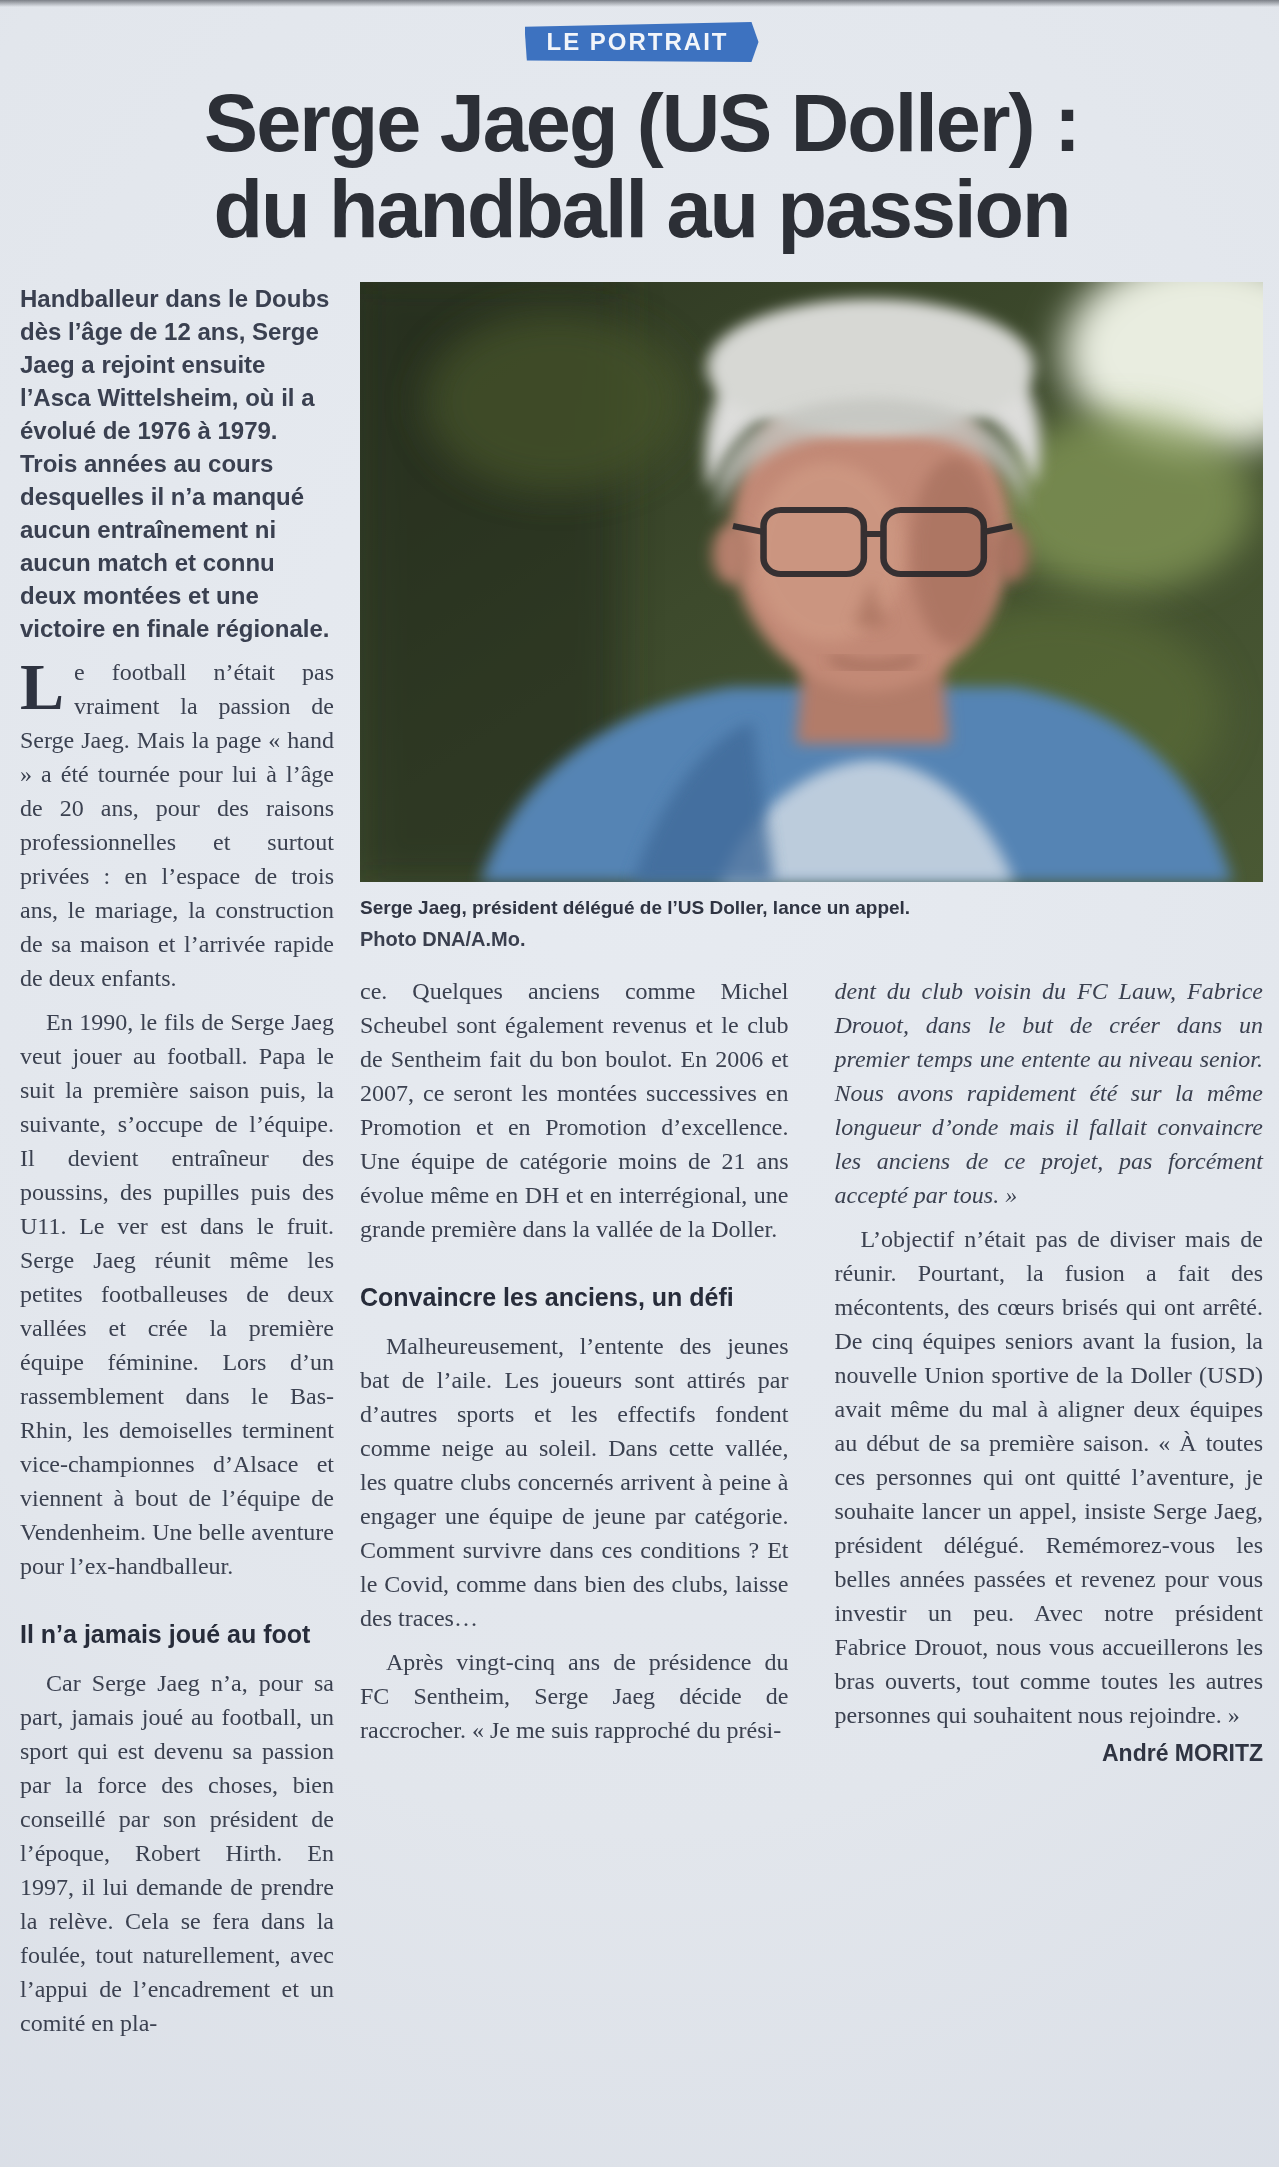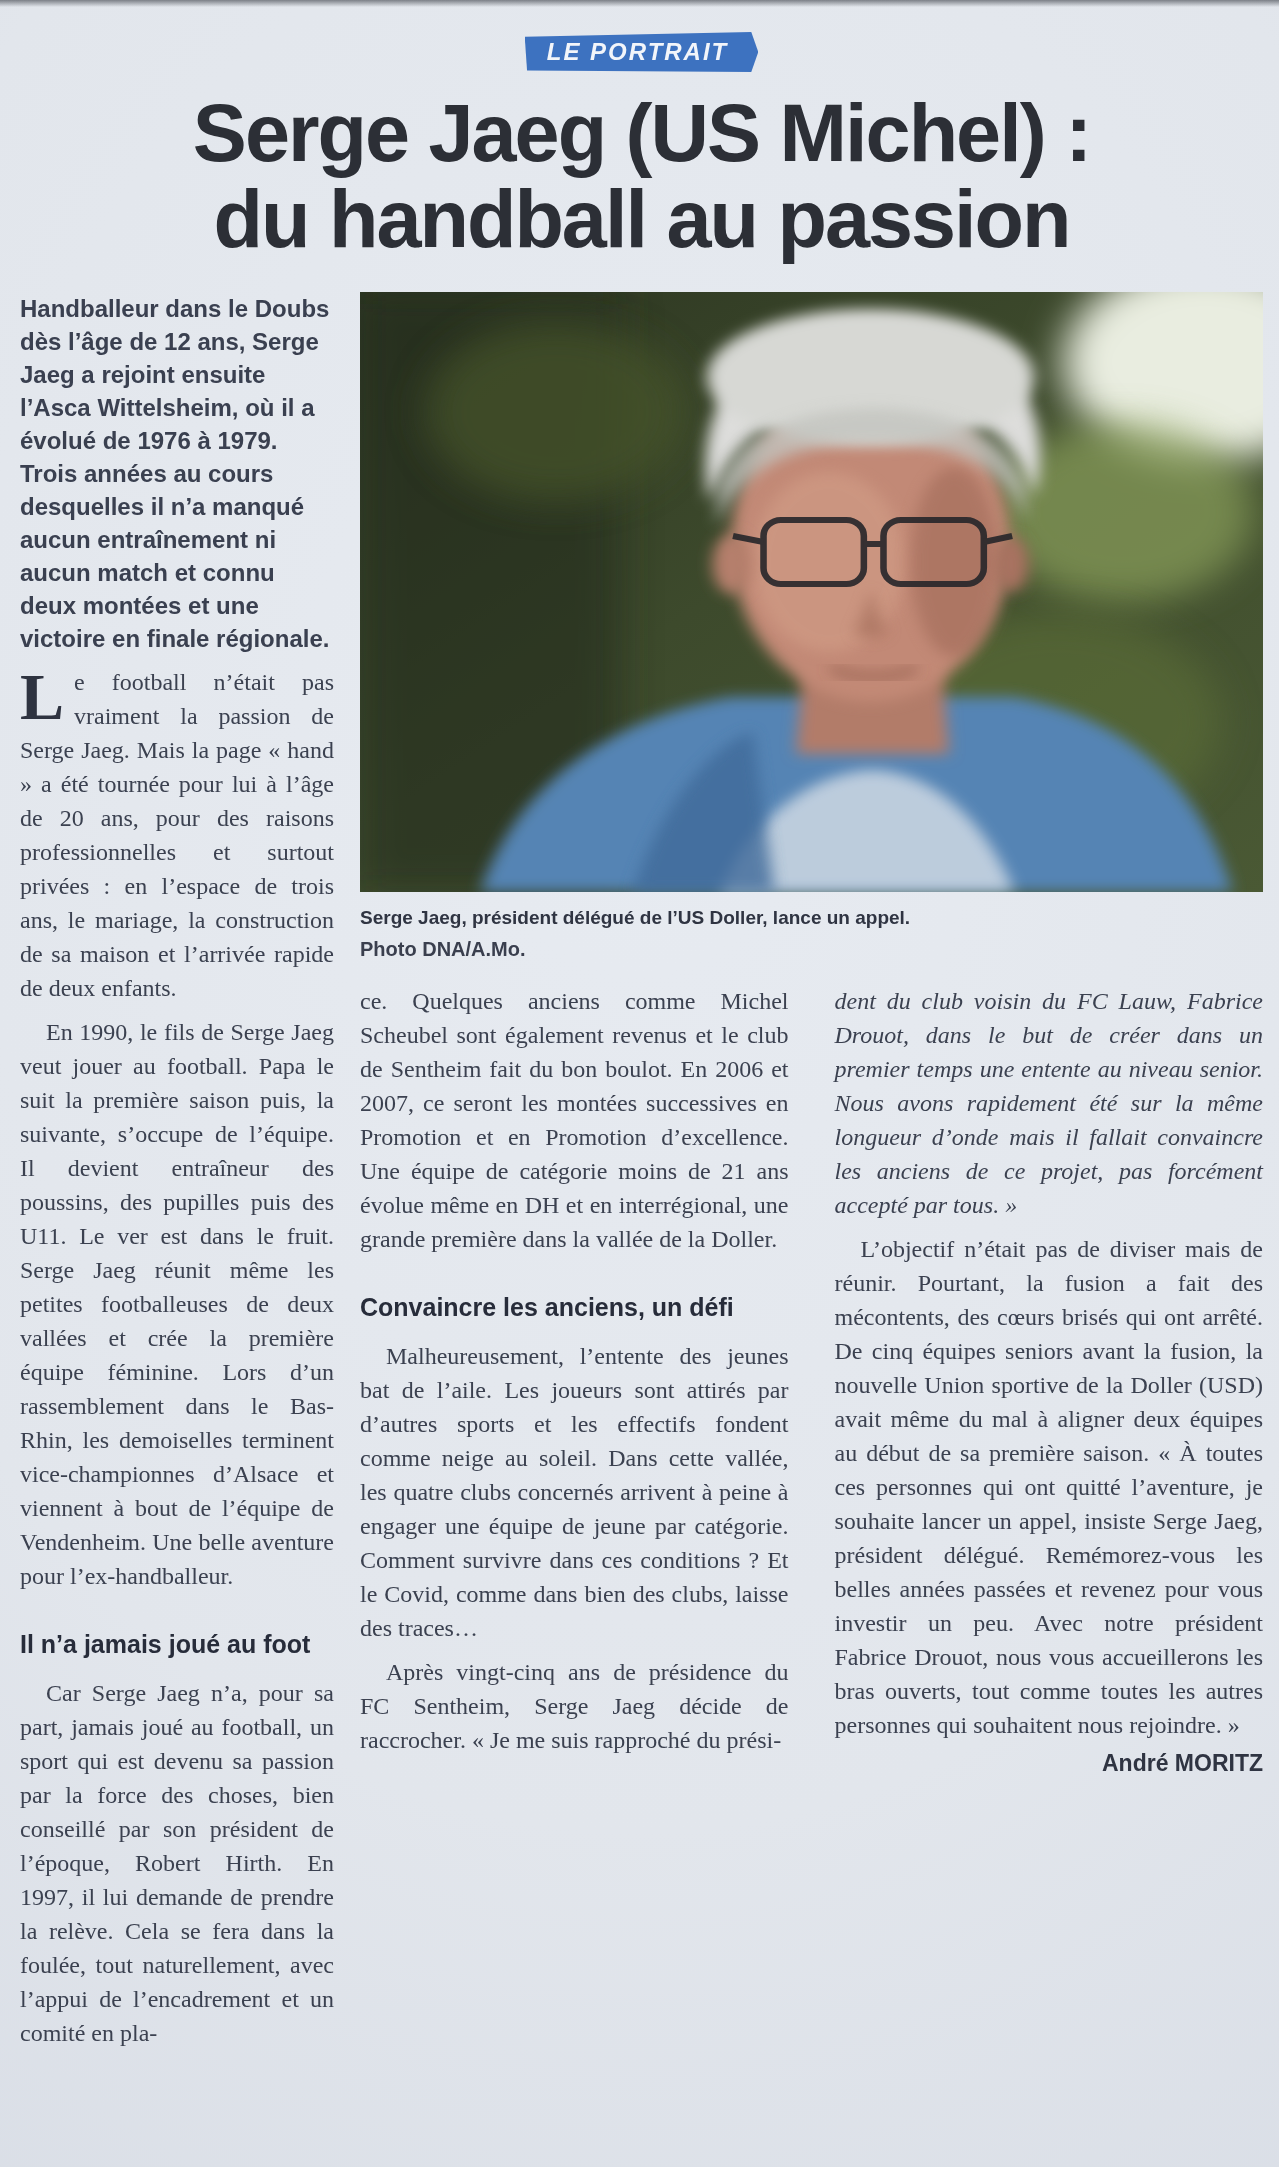--- a/index.html
+++ b/index.html
@@ -11,21 +11,21 @@
   .page{
     position:relative;width:1279px;height:2167px;overflow:hidden;
     background:
       linear-gradient(180deg, rgba(40,44,52,.55) 0px, rgba(40,44,52,0) 7px),
       radial-gradient(120% 90% at 50% 35%, #e7ebf1 0%, #e2e6ec 55%, #d6dbe4 100%);
     color:#3b4150;
   }
   .inner{padding:16px 16px 0 20px;}
 
   
-  .kicker-row{text-align:center;margin-top:16px;font-style:italic;}
+  .kicker-row{text-align:center;margin-top:6px;}
   .kicker{
     display:inline-block;background:#3d72c0;color:#f2f5fa;
     font-weight:bold;font-size:24px;letter-spacing:2px;
     padding:6px 30px 6px 22px;
     clip-path:polygon(0 12%, 97% 0, 100% 50%, 97% 100%, 1% 96%);
   }
   .headline{
     margin:18px 0 0 0;text-align:center;
     font-size:81px;line-height:86px;font-weight:800;
     letter-spacing:-2px;color:#2c2f36;
@@ -85,21 +85,21 @@
 </head>
 <body>
 
 <div class="page">
   <div class="inner">
 
     <div class="kicker-row">
       <span class="kicker">LE PORTRAIT</span>
     </div>
 
-    <h1 class="headline"><span>Serge Jaeg (US Michel) :</span><br>
+    <h1 class="headline"><span>Serge Jaeg (US Doller) :</span><br>
       <span>du handball au passion</span></h1>
 
     <div class="main">
 
       <div class="col-left">
         <p class="intro">Handballeur dans le Doubs dès l’âge de 12 ans, Serge Jaeg a rejoint ensuite l’Asca Wittelsheim, où il a évolué de 1976 à 1979. Trois années au cours desquelles il n’a manqué aucun entraînement ni aucun match et connu deux montées et une victoire en finale régionale.</p>
 
         <p class="body"><span class="dropcap">L</span><span>e football n’était pas vraiment la passion de Serge Jaeg. Mais la page « hand » a été tournée pour lui à l’âge de 20 ans, pour des raisons professionnelles et surtout privées : en l’espace de trois ans, le mariage, la construction de sa maison et l’arrivée rapide de deux enfants.</span></p>
 
         <p class="body indent">En 1990, le fils de Serge Jaeg veut jouer au football. Papa le suit la première saison puis, la suivante, s’occupe de l’équipe. Il devient entraîneur des poussins, des pupilles puis des U11. Le ver est dans le fruit. Serge Jaeg réunit même les petites footballeuses de deux vallées et crée la première équipe féminine. Lors d’un rassemblement dans le Bas-Rhin, les demoiselles terminent vice-championnes d’Alsace et viennent à bout de l’équipe de Vendenheim. Une belle aventure pour l’ex-handballeur.</p>

